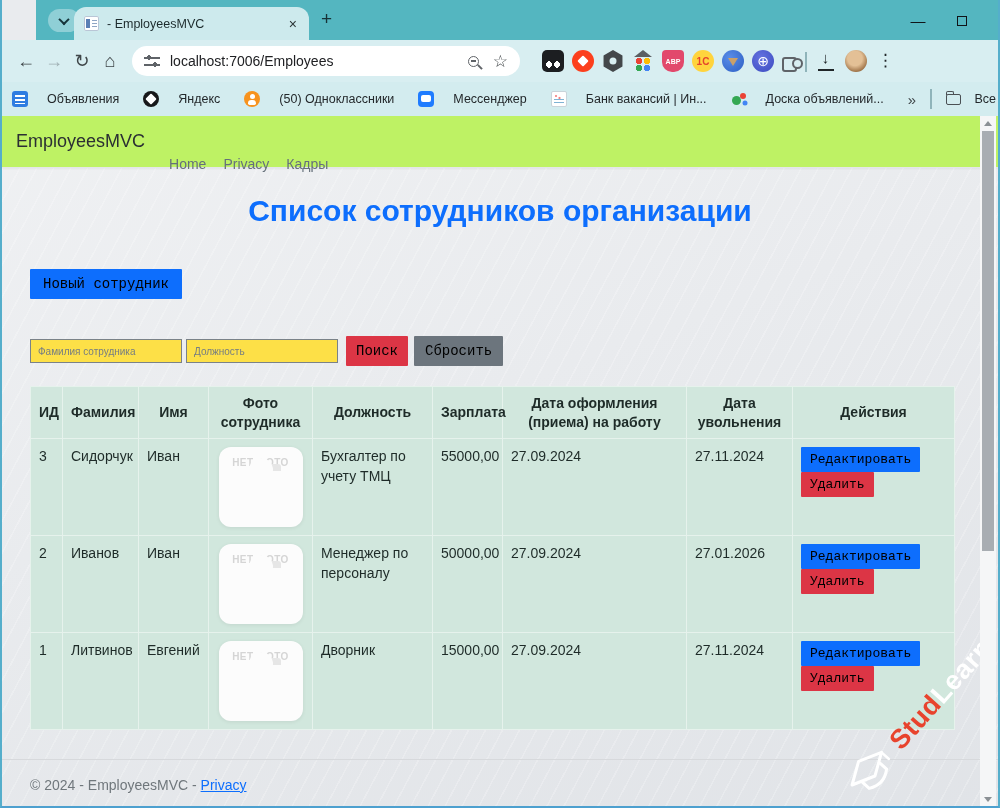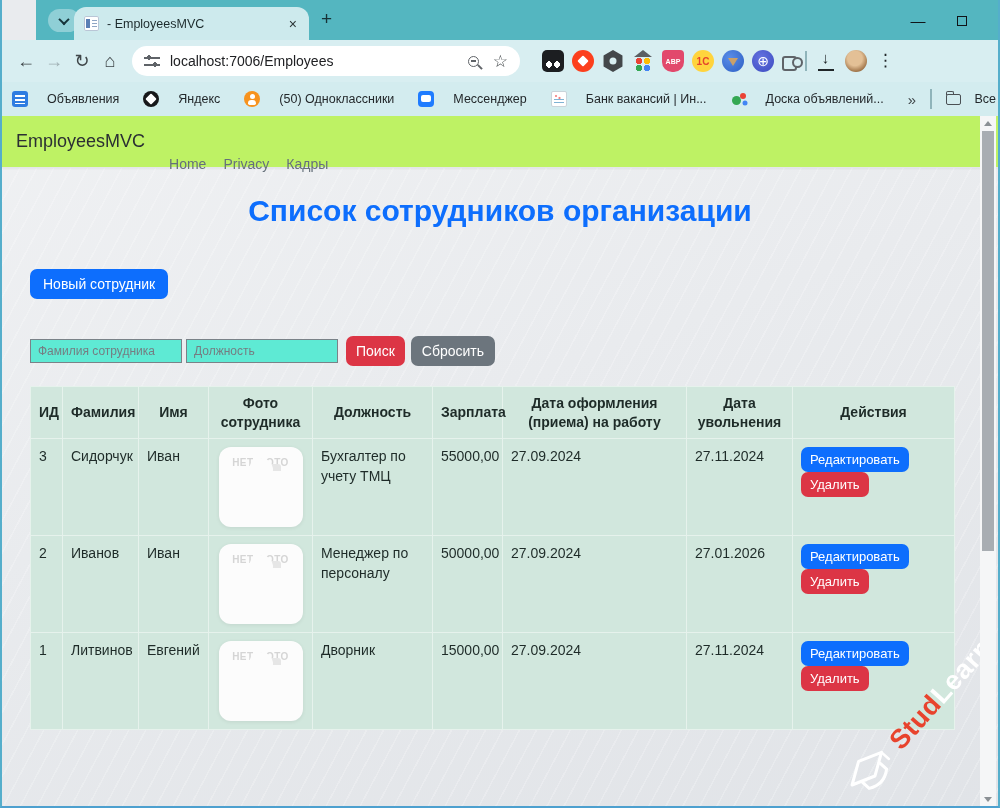--- a/index.html
+++ b/index.html
@@ -39,21 +39,21 @@
             radial-gradient(circle 2.5px at 5px 4.5px, #5f6368 98%, transparent),
             radial-gradient(circle 2.5px at 11px 11.5px, #5f6368 98%, transparent),
             linear-gradient(#5f6368,#5f6368) 0 3.5px/16px 2px no-repeat,
             linear-gradient(#5f6368,#5f6368) 0 10.5px/16px 2px no-repeat; }
   .url { font-size:14px; color:#202124; flex:1; white-space:nowrap; overflow:hidden; }
   .zoomicon { width:11px; height:11px; border:1.8px solid #5f6368; border-radius:50%; position:relative; flex:none; }
   .zoomicon::before { content:''; position:absolute; left:2px; top:3.5px; width:5px; height:1.6px; background:#5f6368; }
   .zoomicon::after { content:''; position:absolute; right:-5px; bottom:-2px; width:6px; height:1.8px;
                      background:#5f6368; transform:rotate(45deg); }
   .star { font-size:17px; color:#43484b; margin-left:4px; cursor:pointer; flex:none; }
-  .extrow { display:flex; align-items:center; gap:8px; margin-left:22px; }
+  .extrow { display:flex; align-items:flex-end; gap:8px; margin-left:22px; }
   .ext { width:22px; height:22px; position:relative; cursor:pointer; flex:none; }
   .ext-panda { background:#1c1e21; border-radius:5px; }
   .ext-panda::after { content:''; position:absolute; left:3px; bottom:4px; width:16px; height:7px;
       background:radial-gradient(circle 3.2px at 4px 3.5px,#fff 98%,transparent),
                  radial-gradient(circle 3.2px at 12px 3.5px,#fff 98%,transparent); }
   .circ { border-radius:50%; }
   .ext-yandex { background:#fc3f1d; }
   .ext-yandex::after, .bm-yandex::after { content:''; position:absolute; left:50%; top:50%; width:8px; height:8px;
       background:#fff; transform:translate(-50%,-50%) rotate(45deg); border-radius:1px; }
   .ext-hex { background:#43474a; clip-path:polygon(50% 0,93% 25%,93% 75%,50% 100%,7% 75%,7% 25%); }
@@ -121,29 +121,29 @@
   .brand { font-size:18px; color:#2b2f33; margin-right:24px; cursor:pointer; }
   .navlink { font-size:14px; color:#65707a; margin-right:17px; cursor:pointer;margin-top:45px; }
 
   .content { position:relative; width:100%; height:638px; overflow:hidden; }
   .content::before { content:''; position:absolute; inset:0;
       background:
         repeating-linear-gradient(118deg, rgba(255,255,255,0.22) 0 1.5px, transparent 1.5px 15px),
         linear-gradient(160deg, rgba(255,255,255,0.25), rgba(200,205,212,0.25));
       pointer-events:none; }
   .page-title { position:relative; margin-top:26px; text-align:center; font-size:30px; font-weight:700; color:#0d6efd; }
-  .btn { display:inline-block; border:none; border-radius:7px; color:#ffffff; cursor:pointer;
-         font-family:Liberation Sans, sans-serif; }
+  .btn { display:inline-block; border:none; border-radius:1px; color:#000000; cursor:pointer;
+         font-family:Liberation Mono, monospace; }
   .btn-primary { background:#0d6efd; }
   .btn-danger { background:#dc3545; }
   .btn-secondary { background:#6c757d; }
   .new-emp { position:relative; margin:41px 0 0 28px; font-size:14px; padding:7px 13px; }
   .filter-row { position:relative; margin:37px 0 0 28px; display:flex; align-items:center; }
-  .filter-row input { width:152px; height:24px; border:1px solid #7a8288; padding:2px 7px; font-size:12px;
-                      font-family:"Liberation Sans", sans-serif; background:#5eead4; color:#202124; }
+  .filter-row input { width:152px; height:24px; border:1px solid #7a8288; padding:2px 7px; font-size:10px;
+                      font-family:"Liberation Sans", sans-serif; background:#fde047; color:#202124; }
   .filter-row input::placeholder { color:#757d82; }
   .inp2 { margin-left:4px; }
   .btn-search { margin-left:8px; font-size:14px; padding:7px 10px; }
   .btn-reset { margin-left:6px; font-size:14px; padding:7px 11px; }
 
   table.emp { position:relative; margin:20px 0 0 28px; width:924px; border-collapse:collapse;
               background:#d1e7dd; table-layout:fixed; }
   table.emp th, table.emp td { border:1px solid #e6f2ec; font-size:14px; color:#1e2b28; }
   table.emp th { font-weight:bold; text-align:center; vertical-align:middle; height:52px; padding:4px 8px; line-height:1.35; }
   table.emp td { vertical-align:top; text-align:left; height:93px; padding:8px; line-height:1.4; }
@@ -356,20 +356,24 @@
             <td>15000,00</td>
             <td>27.09.2024</td>
             <td>27.11.2024</td>
             <td class="td-act">
               <button class="btn btn-primary btn-edit">Редактировать</button><button class="btn btn-danger btn-del">Удалить</button>
             </td>
           </tr>
         </tbody>
       </table>
 
+      <div class="site-footer">
+        <span>© 2024 - EmployeesMVC -</span>
+        <a>Privacy</a>
+      </div>
 
       <div class="watermark">
         <svg width="52" height="42" viewBox="0 0 52 42">
           <path d="M4 16 L26 5 L48 16 L26 27 Z" fill="none" stroke="#ffffff" stroke-width="3" stroke-linejoin="round"></path>
           <path d="M13 22 v9 q13 9 26 0 v-9" fill="none" stroke="#ffffff" stroke-width="3" stroke-linecap="round"></path>
           <path d="M48 16 v10" stroke="#ffffff" stroke-width="2.5" stroke-linecap="round"></path>
         </svg>
         <span class="wm-text">
           <span class="wm-stud">Stud</span><span class="wm-learn">Learn</span>
         </span>

